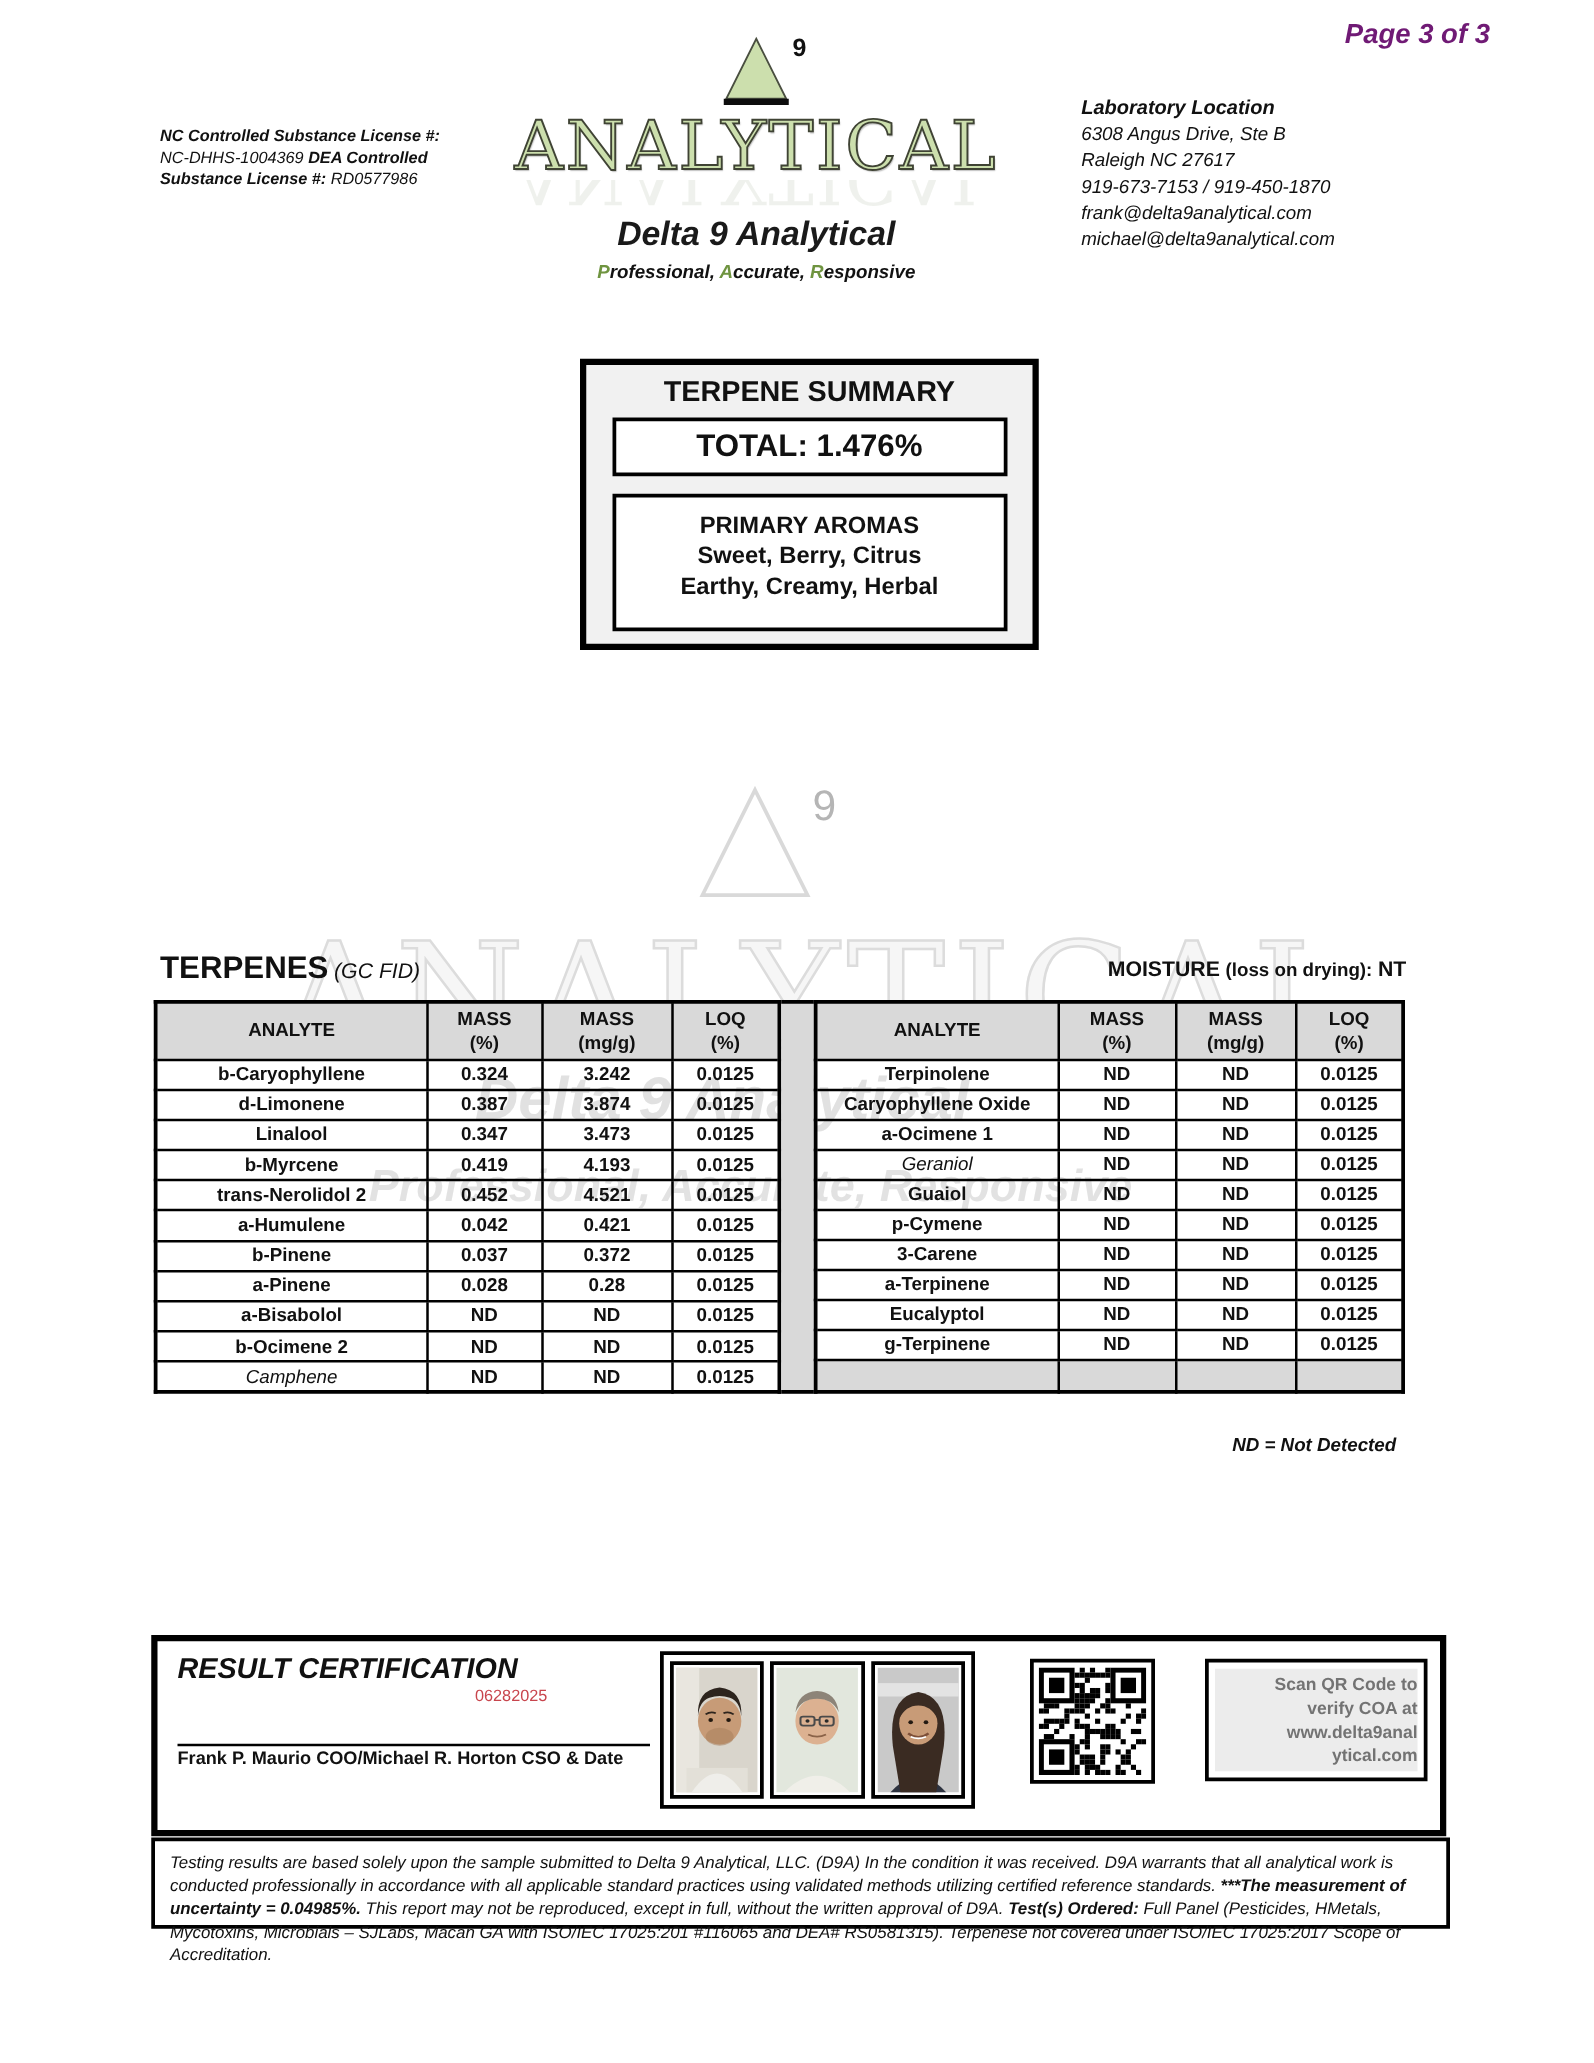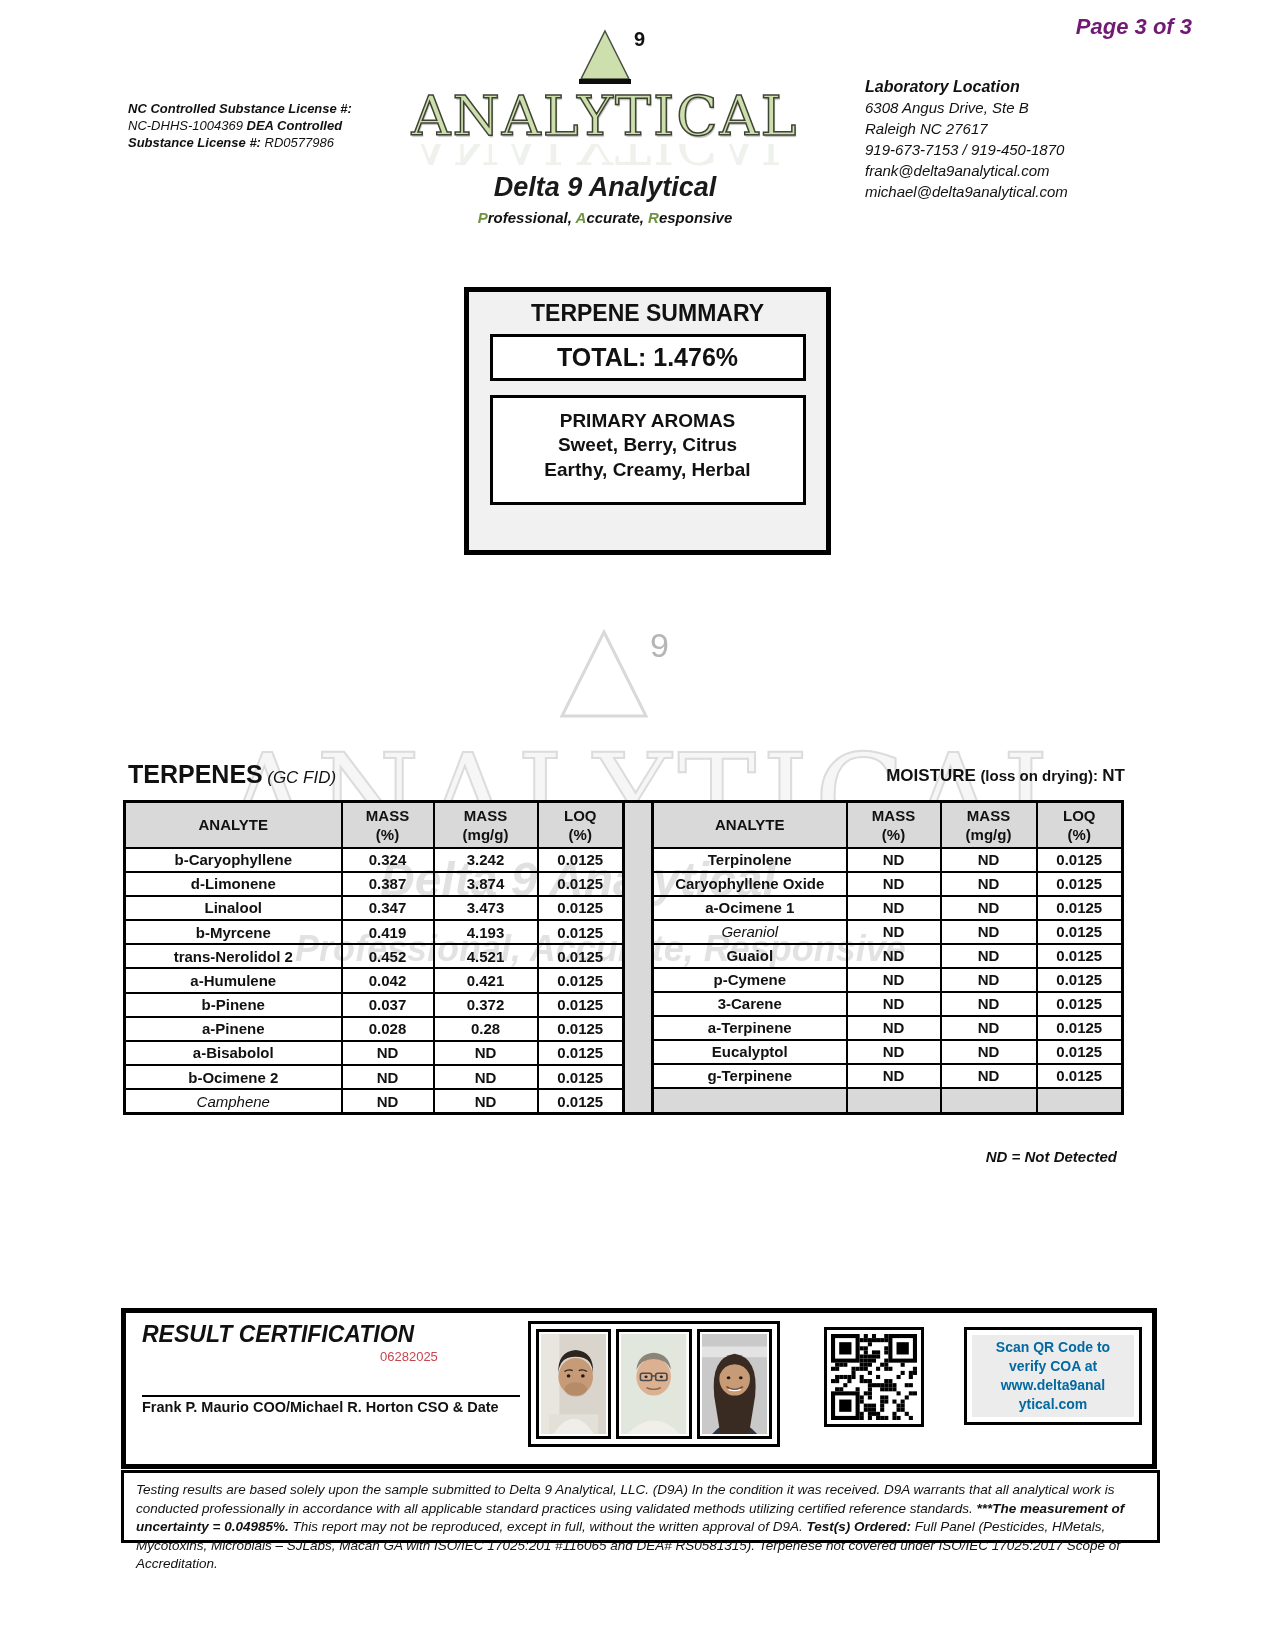--- a/index.html
+++ b/index.html
@@ -24,21 +24,21 @@
   .tri-exp { position:absolute; margin-left:2px; font-size:20px; font-weight:bold; color:#111; }
   .wordmark { font-family:"DejaVu Serif", serif; font-size:54px; line-height:54px; letter-spacing:2px; color:#ccdfad; -webkit-text-stroke:1.5px #3f4334; text-shadow:1px 2px 1px rgba(0,0,0,.25); white-space:nowrap; }
   .wordmark-refl { height:26px; overflow:hidden; transform:scaleY(-1); opacity:.15; filter:blur(.6px); font-family:"DejaVu Serif", serif; font-size:54px; line-height:54px; letter-spacing:2px; color:#9aa88a; white-space:nowrap; }
   .logo-company { margin-top:2px; font-size:27px; font-weight:bold; font-style:italic; color:#1a1a1a; }
   .logo-tagline { margin-top:6px; font-size:15px; font-weight:bold; font-style:italic; color:#111; }
   .logo-tagline .green { color:#6f9440; }
   .lab { position:absolute; left:865px; top:76px; width:310px; z-index:2; font-style:italic; font-size:15px; line-height:21px; color:#111; }
   .lab .title { font-weight:bold; font-size:16px; }
 
   
-  .summary-box { position:absolute; left:464px; top:287px; width:367px; height:268px; border:5px solid #000; background:#f1f1f1; z-index:2; text-align:center; }
+  .summary-box { position:absolute; left:464px; top:287px; width:367px; height:233px; border:5px solid #000; background:#f1f1f1; z-index:2; text-align:center; }
   .summary-title { margin-top:8px; font-size:23px; font-weight:bold; color:#111; }
   .total-box { margin:7px auto 0; width:316px; height:47px; border:3px solid #000; background:#fff; font-size:25px; font-weight:bold; line-height:41px; color:#111; }
   .aromas-box { margin:14px auto 0; width:316px; height:110px; border:3px solid #000; background:#fff; padding-top:12px; color:#111; }
   .aromas-title { font-size:19px; font-weight:bold; }
   .aromas-line { font-size:19px; font-weight:bold; line-height:25px; }
 
   
   .terp-heading { position:absolute; left:128px; top:760px; z-index:2; color:#111; }
   .terp-heading .t { font-size:25px; font-weight:bold; }
   .terp-heading .m { font-size:17px; font-style:italic; }
@@ -64,21 +64,21 @@
   .cert-box { position:absolute; left:121px; top:1308px; width:1036px; height:161px; border:5px solid #000; background:#fff; z-index:2; }
   .cert-title { position:absolute; left:16px; top:8px; font-size:23px; font-weight:bold; font-style:italic; color:#111; }
   .cert-date { position:absolute; left:254px; top:36px; font-size:13px; color:#c8454d; }
   .sig-line { position:absolute; left:16px; top:82px; width:378px; border-bottom:2px solid #000; }
   .sig-caption { position:absolute; left:16px; top:86px; font-size:14.5px; font-weight:bold; color:#111; }
   .photos-panel { position:absolute; left:402px; top:8px; width:252px; height:126px; border:3px solid #000; display:flex; gap:5px; padding:5px; background:#fff; }
   .photo-frame { flex:1; border:3px solid #000; padding:2px; background:#fff; }
   .photo-frame svg { width:100%; height:100%; display:block; }
   .qr-box { position:absolute; left:698px; top:14px; width:100px; height:100px; border:3px solid #000; padding:4px; background:#fff; }
   .scan-box { position:absolute; left:838px; top:14px; width:178px; height:98px; border:3px solid #000; background:#fff; padding:5px; }
-  .scan-inner { width:100%; height:100%; background:#ececec; display:flex; flex-direction:column; justify-content:center; text-align:center; font-size:14px; font-weight:bold; line-height:19px; color:#0369a1; }
+  .scan-inner { width:100%; height:100%; background:#ececec; display:flex; flex-direction:column; justify-content:center; text-align:right; font-size:14px; font-weight:bold; line-height:19px; color:#737373; }
 
   
   .disclaimer-box { position:absolute; left:121px; top:1470px; width:1039px; height:73px; border:3px solid #000; z-index:2; }
   .disclaimer-text { position:absolute; left:12px; top:8px; width:1010px; font-size:13.5px; font-style:italic; line-height:18.5px; color:#111; }
 </style>
 </head>
 <body>
 
 <div class="page">
 

